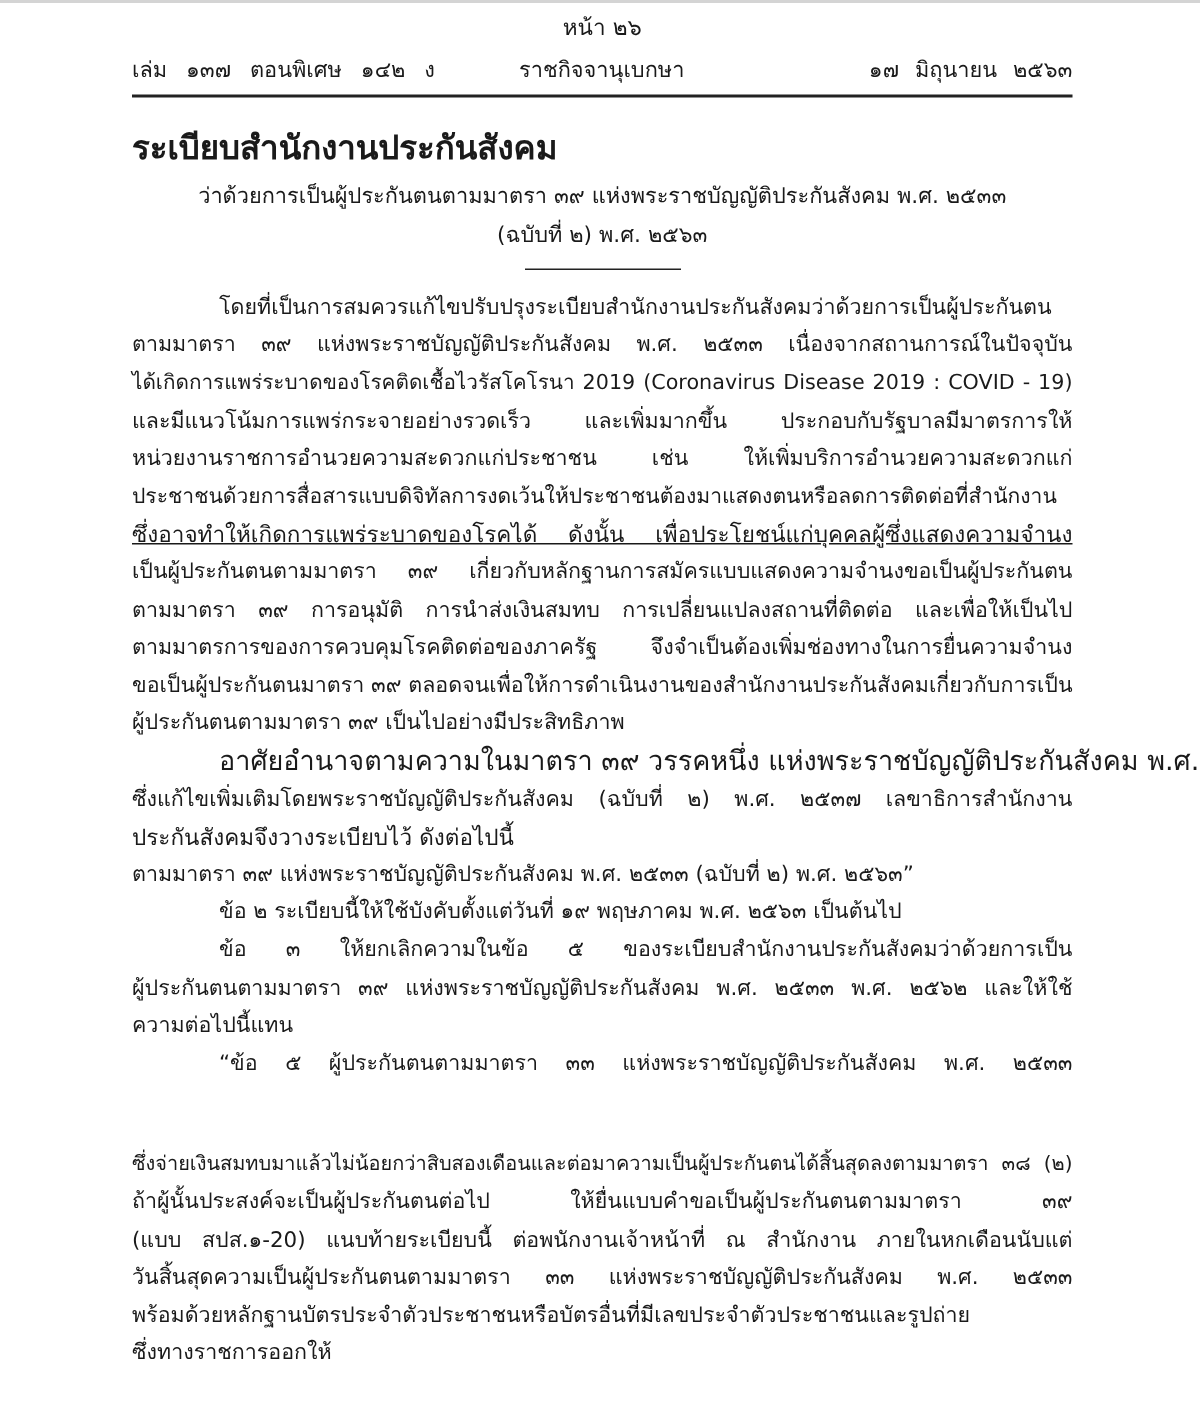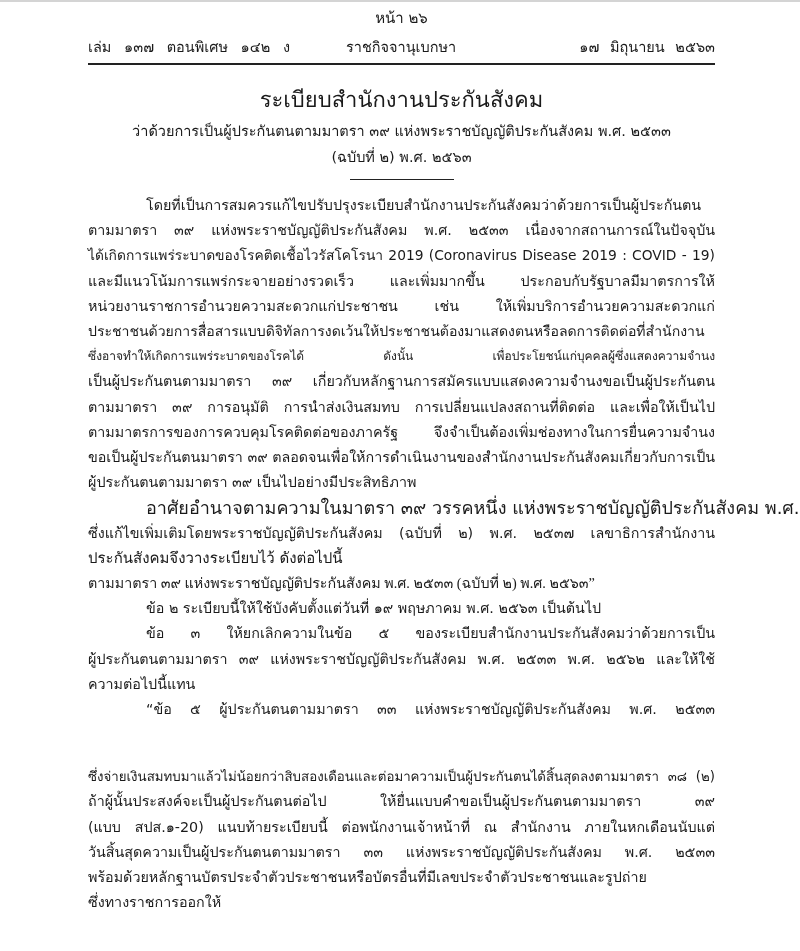--- a/index.html
+++ b/index.html
@@ -11,21 +11,21 @@
       position: relative;
     }
     .top-border { position: absolute; left: 0; top: 0; width: 800px; height: 2px; background: #d4d4d4; }
     .page { position: absolute; left: 88px; top: 0; width: 627px; }
     .page-number { position: absolute; top: 8px; left: 0; width: 627px; text-align: center; font-size: 15px; line-height: 20px; }
     .gazette-header { position: absolute; top: 36px; left: 0; width: 627px; height: 22px; font-size: 14.5px; line-height: 22px; }
     .gh-left { position: absolute; left: 0; top: 0; word-spacing: 8px; }
     .gh-center { position: absolute; left: 258px; top: 0; }
     .gh-right { position: absolute; right: 0; top: 0; word-spacing: 6px; }
     .header-rule { position: absolute; top: 63px; left: 0; width: 627px; height: 2px; background: #222; }
-    .doc-title { position: absolute; top: 85px; left: 0; width: 627px; text-align: center; font-size: 22px; line-height: 30px; }
+    .doc-title { position: absolute; top: 85px; left: 0; width: 627px; text-align: left; font-size: 22px; line-height: 30px; font-weight: bold; }
     .doc-subtitle { position: absolute; top: 120px; left: 0; width: 627px; text-align: center; font-size: 14.5px; line-height: 22px; }
     .doc-edition { position: absolute; top: 146px; left: 0; width: 627px; text-align: center; font-size: 14.5px; line-height: 22px; }
     .title-rule { position: absolute; top: 179px; left: 262px; width: 104px; height: 1px; background: #222; }
     .body { position: absolute; top: 193px; left: 0; width: 627px; font-size: 14.3px; line-height: 25.2px; }
     .para { margin: 0; text-align: justify; text-align-last: left; }
     .ln { display: block; white-space: nowrap; text-align: justify; text-align-last: justify; }
     .ln.last { text-align-last: left; }
   </style>
 </head>
 <body>
@@ -49,36 +49,36 @@
 
   <div class="body">
 
     <div class="para">
       <span class="ln" style="padding-left: 58px; font-size: 14.3px;">โดยที่เป็นการสมควรแก้ไขปรับปรุงระเบียบสำนักงานประกันสังคมว่าด้วยการเป็นผู้ประกันตน</span>
       <span class="ln" style="font-size: 14.3px;">ตามมาตรา ๓๙ แห่งพระราชบัญญัติประกันสังคม พ.ศ. ๒๕๓๓ เนื่องจากสถานการณ์ในปัจจุบัน</span>
       <span class="ln" style="font-size: 13.8px;">ได้เกิดการแพร่ระบาดของโรคติดเชื้อไวรัสโคโรนา 2019 (Coronavirus Disease 2019 : COVID - 19)</span>
       <span class="ln" style="font-size: 14.3px;">และมีแนวโน้มการแพร่กระจายอย่างรวดเร็ว และเพิ่มมากขึ้น ประกอบกับรัฐบาลมีมาตรการให้</span>
       <span class="ln" style="font-size: 14.3px;">หน่วยงานราชการอำนวยความสะดวกแก่ประชาชน เช่น ให้เพิ่มบริการอำนวยความสะดวกแก่</span>
       <span class="ln" style="font-size: 14.05px;">ประชาชนด้วยการสื่อสารแบบดิจิทัลการงดเว้นให้ประชาชนต้องมาแสดงตนหรือลดการติดต่อที่สำนักงาน</span>
-      <span class="ln" style="font-size: 12px;">ซึ่งอาจทำให้เกิดการแพร่ระบาดของโรคได้ ดังนั้น เพื่อประโยชน์แก่บุคคลผู้ซึ่งแสดงความจำนง</span>
+      <span class="ln" style="font-size: 15px; text-decoration: underline;">ซึ่งอาจทำให้เกิดการแพร่ระบาดของโรคได้ ดังนั้น เพื่อประโยชน์แก่บุคคลผู้ซึ่งแสดงความจำนง</span>
       <span class="ln" style="font-size: 14.3px;">เป็นผู้ประกันตนตามมาตรา ๓๙ เกี่ยวกับหลักฐานการสมัครแบบแสดงความจำนงขอเป็นผู้ประกันตน</span>
       <span class="ln" style="font-size: 14.3px;">ตามมาตรา ๓๙ การอนุมัติ การนำส่งเงินสมทบ การเปลี่ยนแปลงสถานที่ติดต่อ และเพื่อให้เป็นไป</span>
       <span class="ln" style="font-size: 14.3px;">ตามมาตรการของการควบคุมโรคติดต่อของภาครัฐ จึงจำเป็นต้องเพิ่มช่องทางในการยื่นความจำนง</span>
       <span class="ln" style="font-size: 14.3px;">ขอเป็นผู้ประกันตนมาตรา ๓๙ ตลอดจนเพื่อให้การดำเนินงานของสำนักงานประกันสังคมเกี่ยวกับการเป็น</span>
       <span class="ln last" style="font-size: 14.3px;">ผู้ประกันตนตามมาตรา ๓๙ เป็นไปอย่างมีประสิทธิภาพ</span>
     </div>
 
     <div class="para">
       <span class="ln" style="padding-left: 58px; font-size: 18px;">อาศัยอำนาจตามความในมาตรา ๓๙ วรรคหนึ่ง แห่งพระราชบัญญัติประกันสังคม พ.ศ. ๒๕๓๓</span>
       <span class="ln" style="font-size: 14.3px;">ซึ่งแก้ไขเพิ่มเติมโดยพระราชบัญญัติประกันสังคม (ฉบับที่ ๒) พ.ศ. ๒๕๓๗ เลขาธิการสำนักงาน</span>
       <span class="ln last" style="font-size: 15px;">ประกันสังคมจึงวางระเบียบไว้ ดังต่อไปนี้</span>
     </div>
 
     <div class="para">
-      <span class="ln last" style="font-size: 14.3px; font-family: Liberation Serif, serif;">ตามมาตรา ๓๙ แห่งพระราชบัญญัติประกันสังคม พ.ศ. ๒๕๓๓ (ฉบับที่ ๒) พ.ศ. ๒๕๖๓”</span>
+      <span class="ln last" style="font-size: 14.3px;">ตามมาตรา ๓๙ แห่งพระราชบัญญัติประกันสังคม พ.ศ. ๒๕๓๓ (ฉบับที่ ๒) พ.ศ. ๒๕๖๓”</span>
     </div>
 
     <div class="para">
       <span class="ln last" style="padding-left: 58px; font-size: 14.3px;">ข้อ ๒ ระเบียบนี้ให้ใช้บังคับตั้งแต่วันที่ ๑๙ พฤษภาคม พ.ศ. ๒๕๖๓ เป็นต้นไป</span>
     </div>
 
     <div class="para">
       <span class="ln" style="padding-left: 58px; font-size: 14.3px;">ข้อ ๓ ให้ยกเลิกความในข้อ ๕ ของระเบียบสำนักงานประกันสังคมว่าด้วยการเป็น</span>
       <span class="ln" style="font-size: 14.3px;">ผู้ประกันตนตามมาตรา ๓๙ แห่งพระราชบัญญัติประกันสังคม พ.ศ. ๒๕๓๓ พ.ศ. ๒๕๖๒ และให้ใช้</span>
       <span class="ln last" style="font-size: 14.3px;">ความต่อไปนี้แทน</span>

